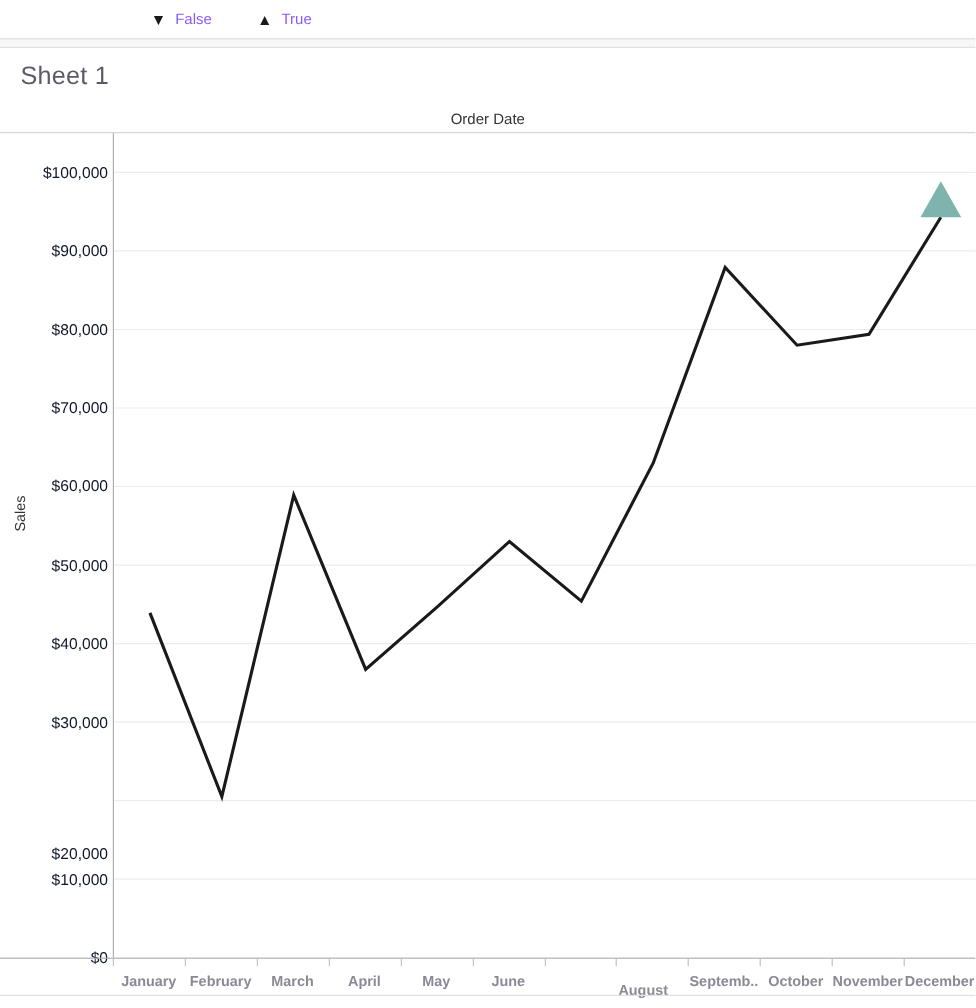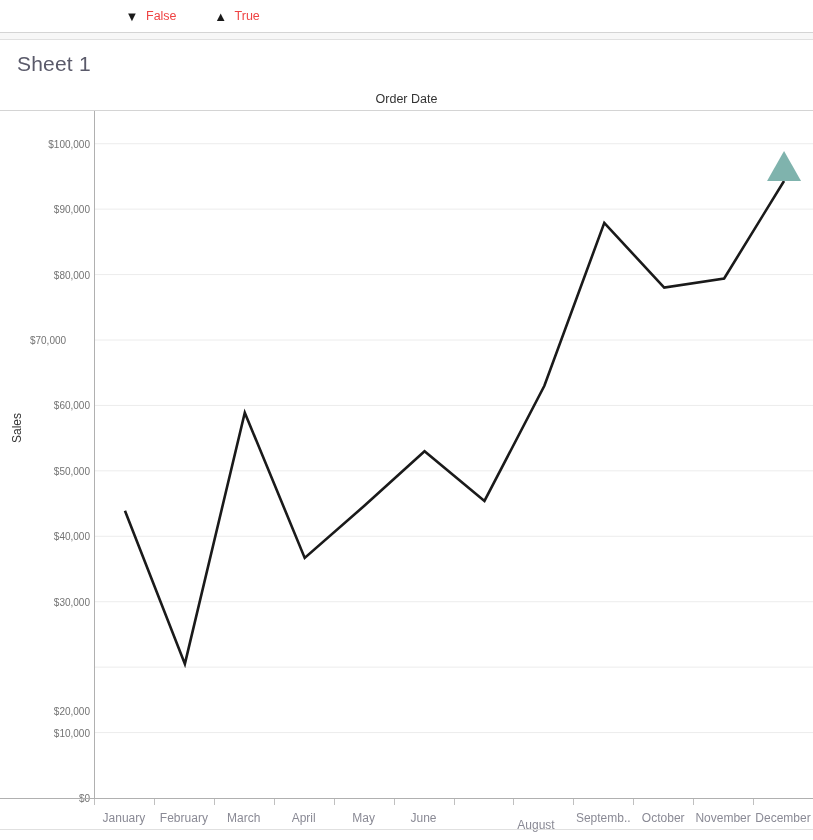--- a/index.html
+++ b/index.html
@@ -59,21 +59,21 @@
   .legend-glyph {
     width: 16px;
     text-align: center;
     font-size: 13px;
     line-height: 1;
     color: #1a1a1a;
     margin-right: 6px;
   }
   .legend-label {
     font-size: 12.5px;
-    color: #ef4444;
+    color: #8b5cf6;
     white-space: nowrap;
   }
 
   #strip-gap {
     position: absolute;
     left: 0; top: 33px;
     width: 813px;
     height: 7px;
     background: #f7f7f7;
     border-bottom: 1px solid #e0e0e0;
@@ -136,22 +136,22 @@
     height: 1px;
     background: #b0b0b0;
   }
 
   
   .y-tick-label {
     position: absolute;
     right: 0;
     width: 84px;
     text-align: right;
-    font-size: 10px;
-    color: #737373;
+    font-size: 13px;
+    color: #0f172a;
     transform: translateY(-50%);
     white-space: nowrap;
   }
   #y-ticks-wrap {
     position: absolute;
     left: 0; top: 0;
     width: 90px;
     height: 752px;
   }
   #y-axis-title {
@@ -175,20 +175,21 @@
   }
   .x-tick-label {
     position: absolute;
     top: 12px;
     text-align: center;
     font-size: 12px;
     color: #8a8a95;
     white-space: nowrap;
     overflow: hidden;
     transform: translateX(-50%);
+    font-weight: bold;
   }
   .x-tick-mark {
     position: absolute;
     top: 0;
     width: 1px;
     height: 6px;
     background: #c0c0c0;
   }
   #bottom-rule {
     position: absolute;
@@ -224,21 +225,21 @@
   <div id="top-rule"></div>
 
   <div id="y-ticks-wrap">
       <div class="y-tick-label" style="top: 710px;">$0</div>
       <div class="y-tick-label" style="top: 644.571px;">$10,000</div>
       <div class="y-tick-label" style="top: 579.143px; margin-top: 44px;">$20,000</div>
       <div class="y-tick-label" style="top: 513.714px;">$30,000</div>
       <div class="y-tick-label" style="top: 448.286px;">$40,000</div>
       <div class="y-tick-label" style="top: 382.857px;">$50,000</div>
       <div class="y-tick-label" style="top: 317.429px;">$60,000</div>
-      <div class="y-tick-label" style="top: 252px; text-align: center;">$70,000</div>
+      <div class="y-tick-label" style="top: 252px;">$70,000</div>
       <div class="y-tick-label" style="top: 186.571px;">$80,000</div>
       <div class="y-tick-label" style="top: 121.143px;">$90,000</div>
       <div class="y-tick-label" style="top: 55.7143px;">$100,000</div>
     </div>
   <div id="y-axis-title">Sales</div>
 
   <div id="plot">
     <svg id="plot-svg" width="719" height="687">
       <g id="gridlines">
           <line x1="0" x2="719" y1="621.5714285714286" y2="621.5714285714286" stroke="#ececec" stroke-width="1"></line>

